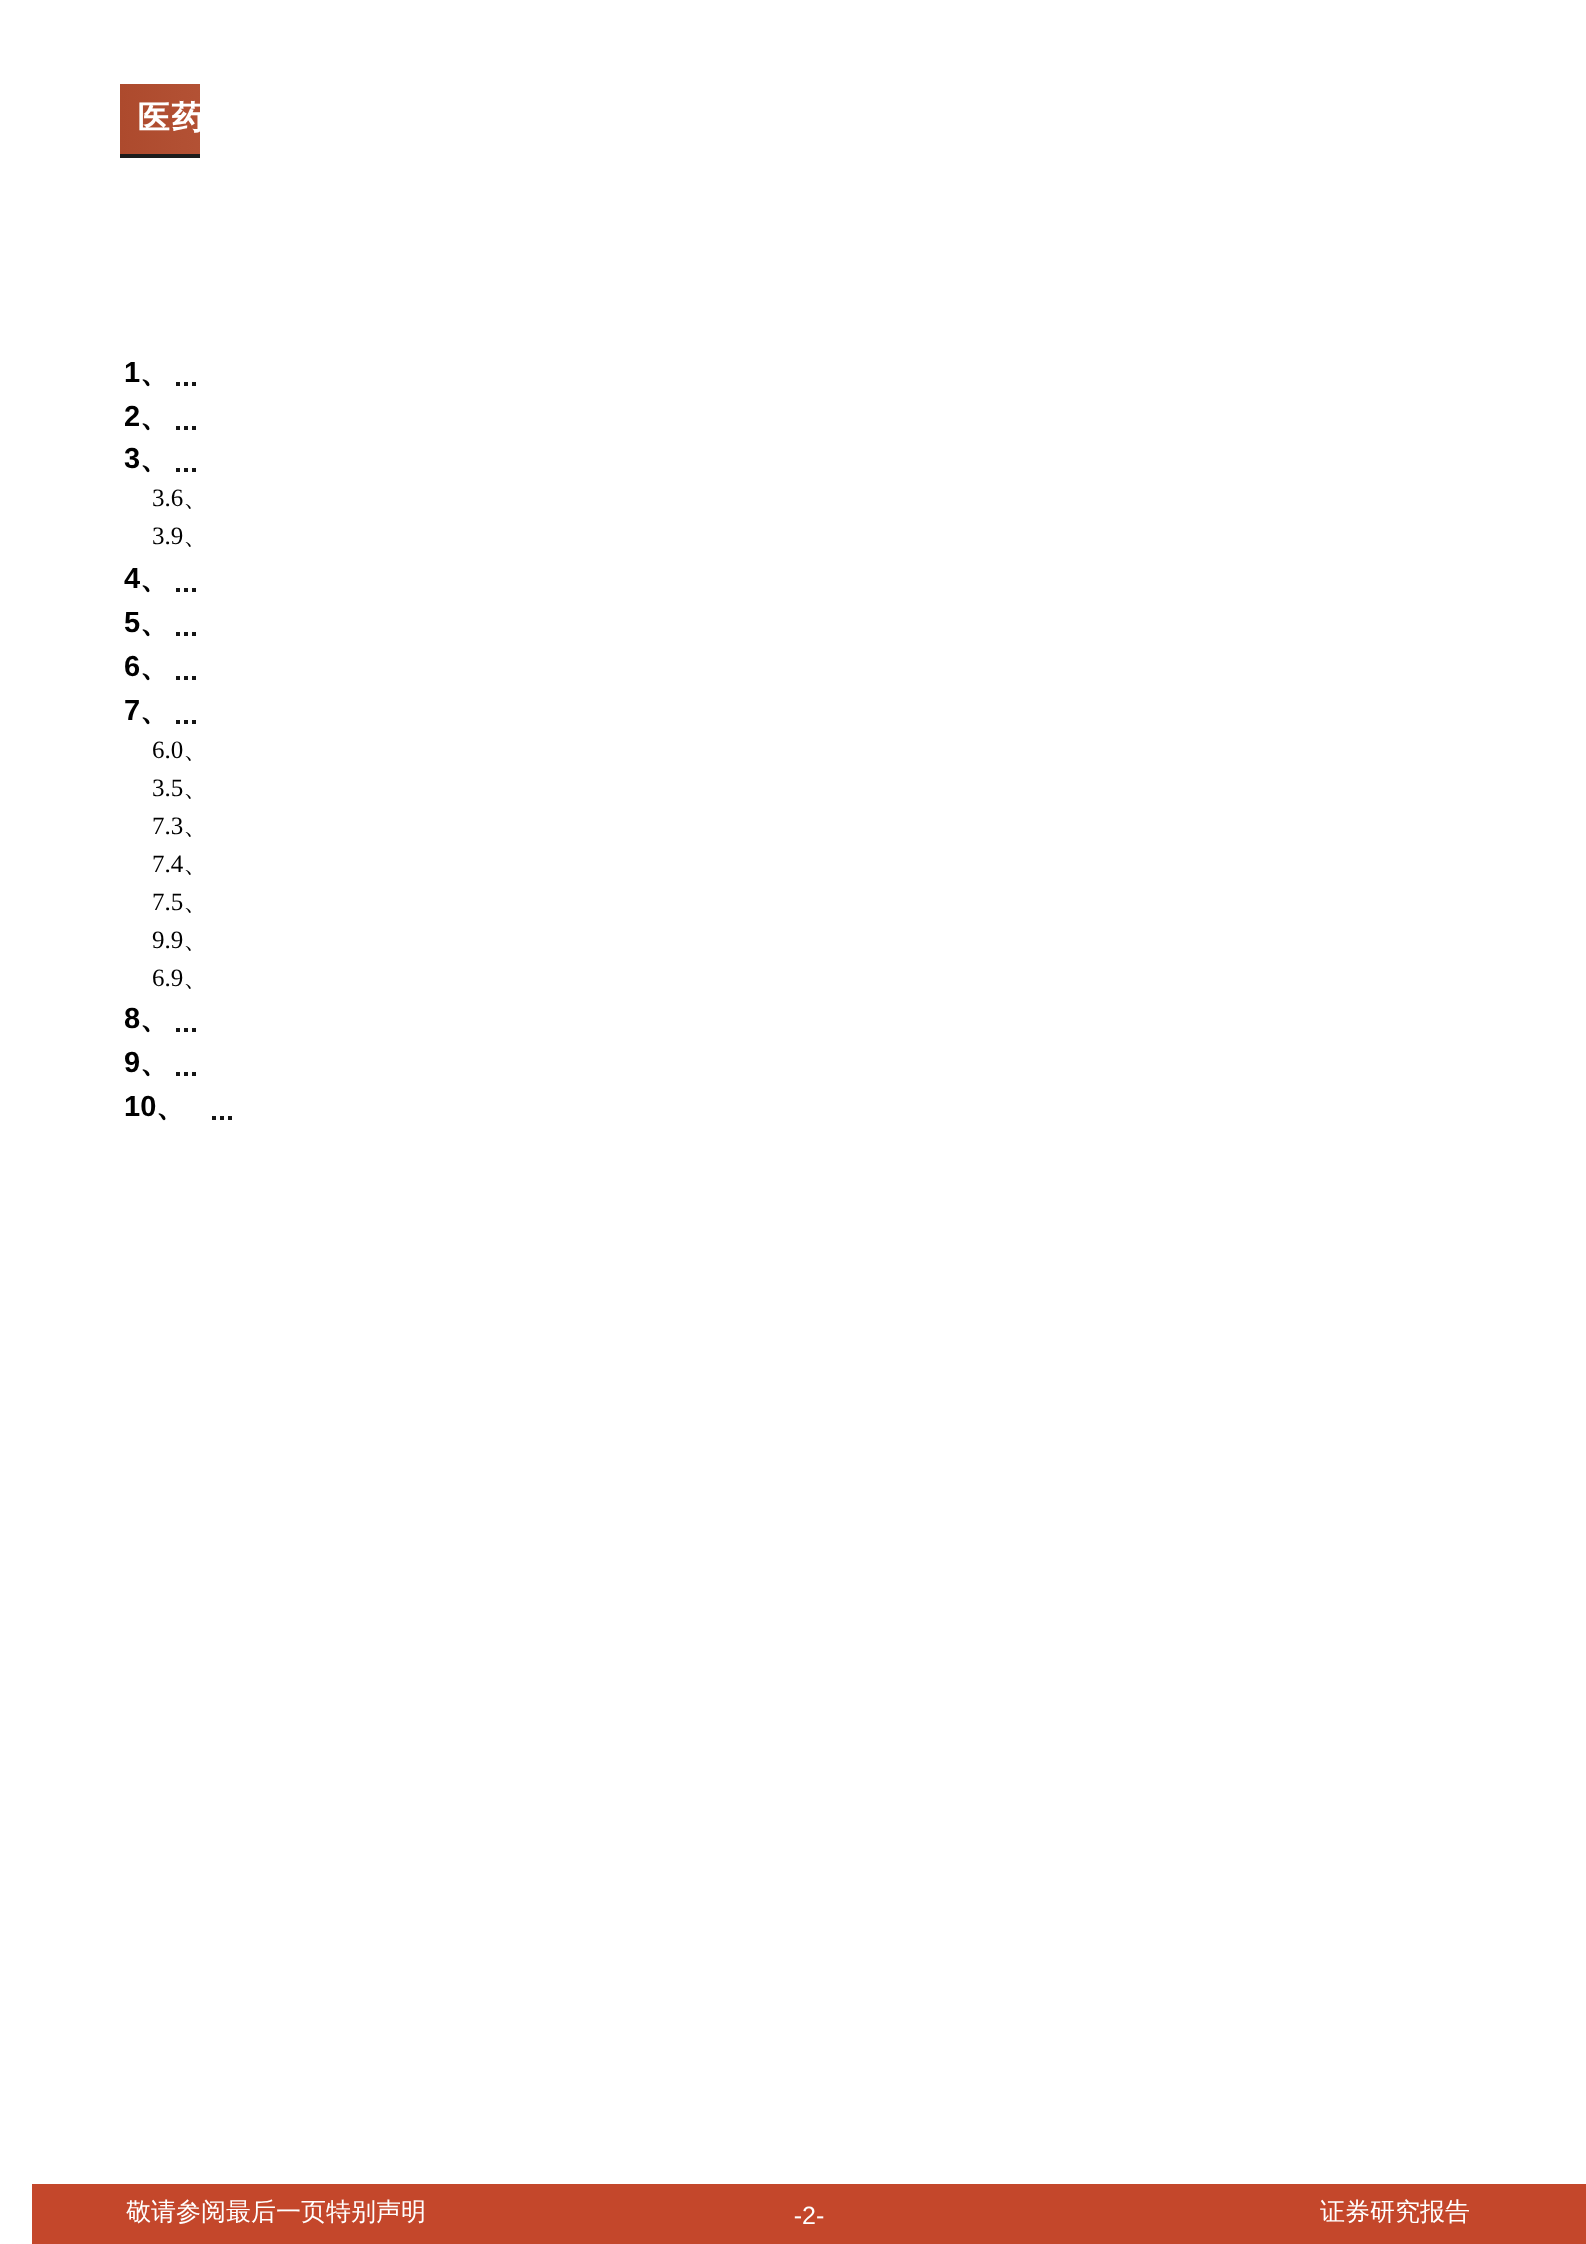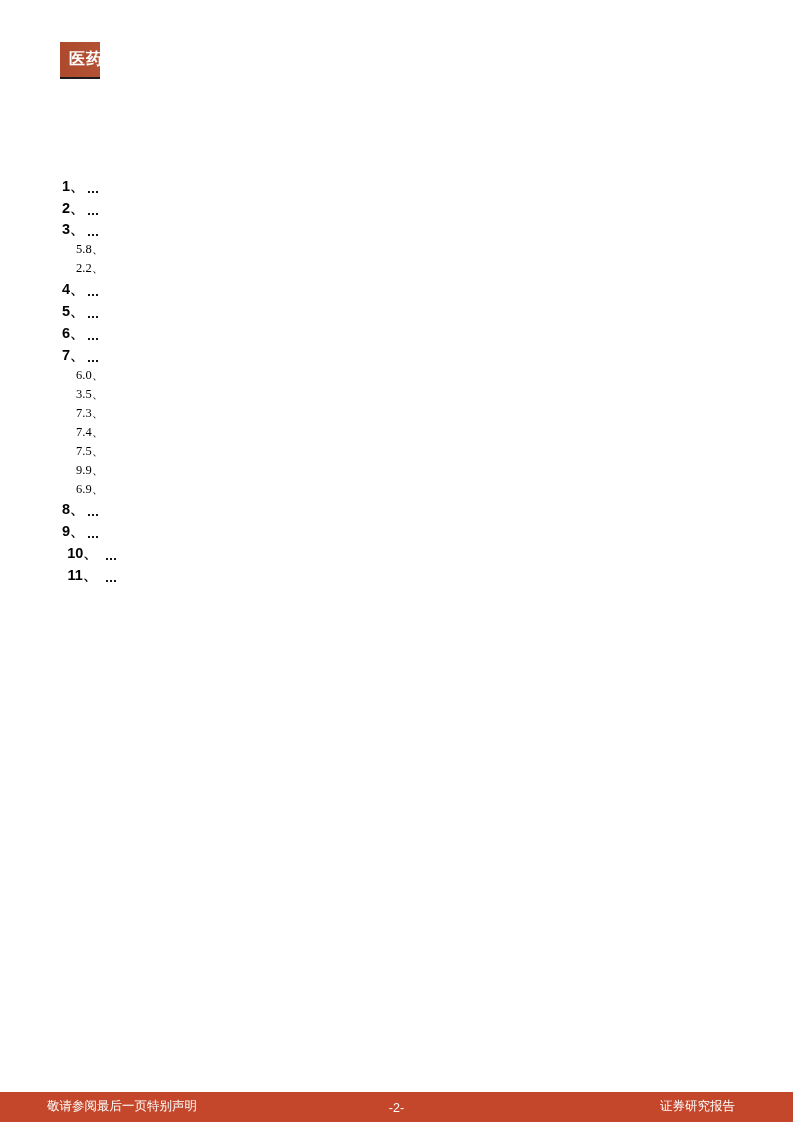--- a/index.html
+++ b/index.html
@@ -94,21 +94,21 @@
     height: 19px;
     font-size: 12.5px;
     font-weight: normal;
     padding-left: 14px;
   }
   .toc-row .num {
     flex: 0 0 auto;
     white-space: nowrap;
   }
   .toc-row.l1 .num { min-width: 23px; }
-  .toc-row.l1.wide .num { min-width: 41px; text-align: center; }
+  .toc-row.l1.wide .num { min-width: 41px; }
   .toc-row.l2 .num {
     min-width: 28px;
     font-family: "Liberation Serif", serif;
   }
   .toc-row .label {
     flex: 0 1 auto;
     white-space: nowrap;
     overflow: hidden;
   }
   .toc-row .leader {
@@ -121,21 +121,21 @@
   .toc-row .page {
     flex: 0 0 auto;
     padding-left: 3px;
   }
   .toc-row.l1 .page { font-family: "Liberation Sans", sans-serif; }
   .toc-row.l2 .page { font-family: "Liberation Serif", serif; }
 
   
   .footer {
     position: absolute;
-    left: 0; right: 0; bottom: 0;
+    left: 16px; right: 0; bottom: 0;
     height: 30px;
     background: #c4472b;
     color: #ffffff;
     font-size: 12.5px;
     display: flex;
     align-items: center;
   }
   .footer-left  { position: absolute; left: 47px;  bottom: 7px; }
   .footer-page  { position: absolute; left: 0; right: 0; bottom: 7px; text-align: center; }
   .footer-right { position: absolute; right: 58px; bottom: 7px; }
@@ -195,27 +195,27 @@
         <span class="leader"></span>
         <span class="page">5</span>
       </div>
       <div class="toc-row l1">
         <span class="num">3、</span>
         <span class="label">行业政策和公司新闻</span>
         <span class="leader"></span>
         <span class="page">7</span>
       </div>
       <div class="toc-row l2">
-        <span class="num">5.8、</span>
+        <span class="num">3.6、</span>
         <span class="label">国内医药市场和上市公司新闻</span>
         <span class="leader"></span>
         <span class="page">7</span>
       </div>
       <div class="toc-row l2">
-        <span class="num">2.2、</span>
+        <span class="num">3.9、</span>
         <span class="label">海外市场医药新闻</span>
         <span class="leader"></span>
         <span class="page">8</span>
       </div>
       <div class="toc-row l1">
         <span class="num">4、</span>
         <span class="label">上市公司研发进度更新</span>
         <span class="leader"></span>
         <span class="page">9</span>
       </div>
@@ -289,26 +289,20 @@
         <span class="num">9、</span>
         <span class="label">本周重要事项公告</span>
         <span class="leader"></span>
         <span class="page">19</span>
       </div>
       <div class="toc-row l1 wide">
         <span class="num">10、</span>
         <span class="label">风险分析</span>
         <span class="leader"></span>
         <span class="page">20</span>
-      </div>
-      <div class="toc-row l1 wide">
-        <span class="num">11、</span>
-        <span class="label">附录</span>
-        <span class="leader"></span>
-        <span class="page">21</span>
       </div>
     </div>
 
   <div class="footer">
     <span class="footer-left">敬请参阅最后一页特别声明</span>
     <span class="footer-page">-2-</span>
     <span class="footer-right">证券研究报告</span>
   </div>
 
 </div>

